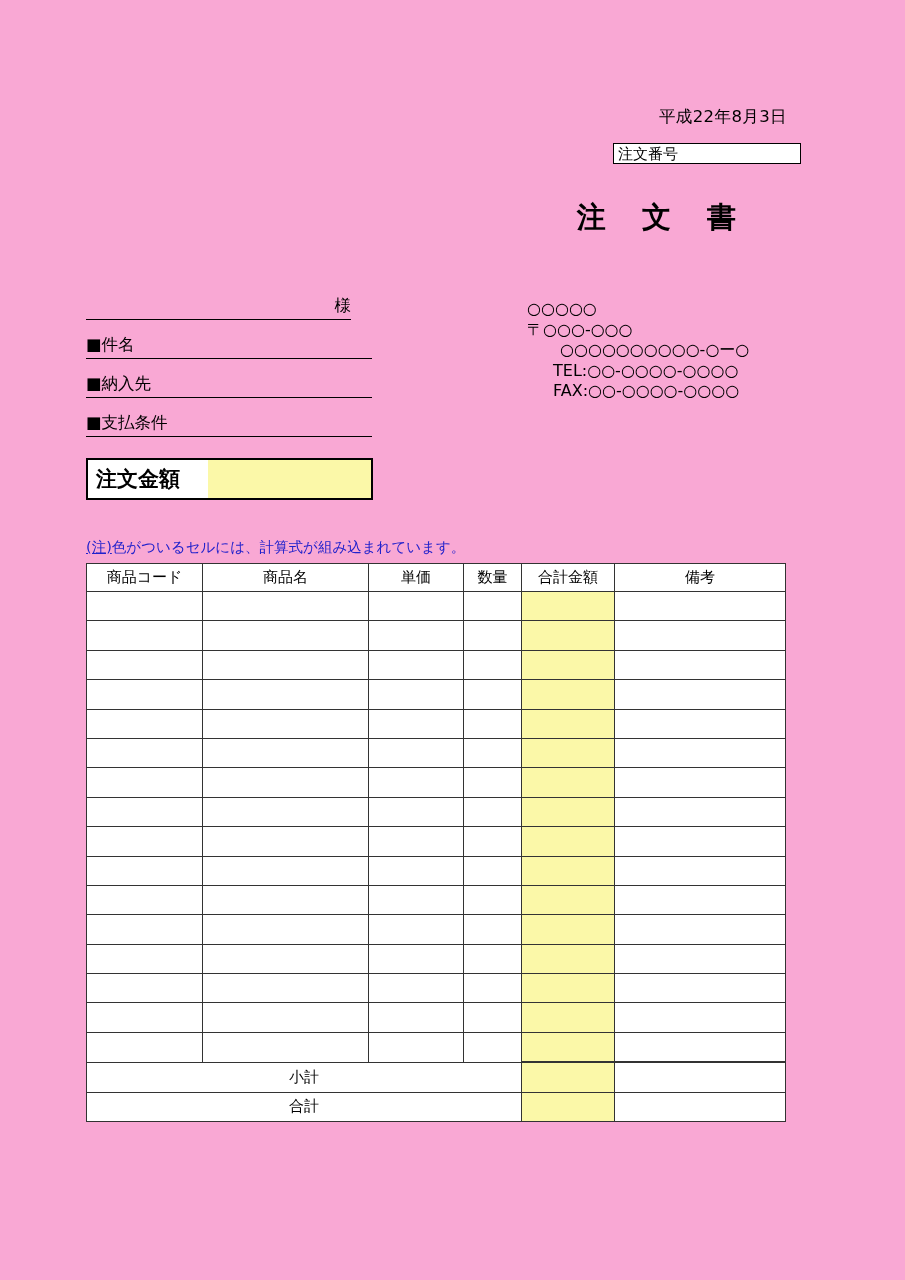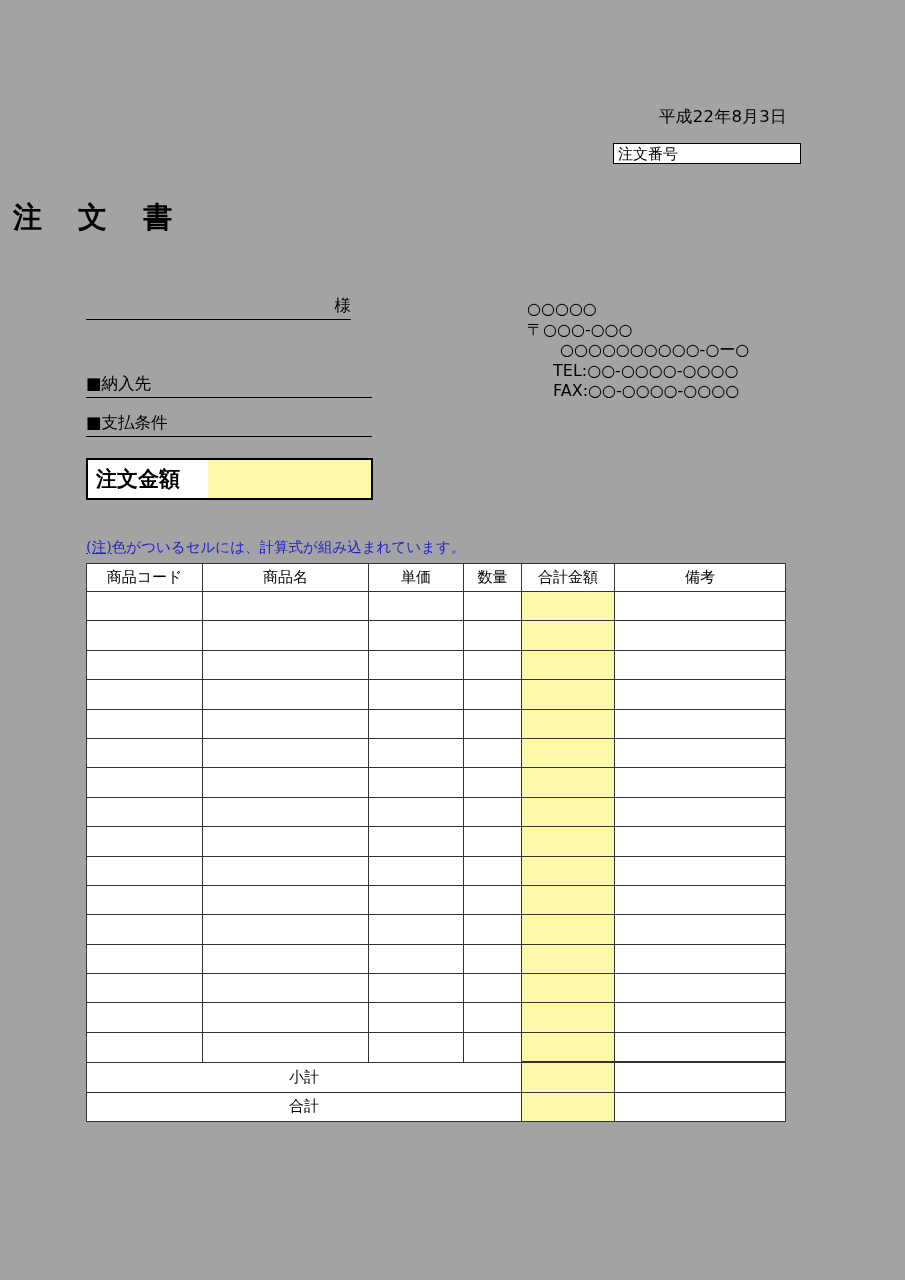--- a/index.html
+++ b/index.html
@@ -8,21 +8,21 @@
     background: #ffffff;
   }
   body {
     font-family: "DejaVu Sans", "Liberation Sans", sans-serif;
     color: #000000;
   }
   #page {
     position: relative;
     width: 905px;
     height: 1280px;
-    background: #a3a3a3;
+    background: #f9a8d4;
     overflow: hidden;
   }
 
   
   .date-line {
     position: absolute;
     left: 500px;
     top: 106px;
     width: 287px;
     text-align: right;
@@ -50,21 +50,21 @@
     line-height: 18px;
     white-space: nowrap;
   }
 
   
   .doc-title {
     position: absolute;
     left: 0;
     top: 198px;
     width: 749px;
-    text-align: left;
+    text-align: right;
     font-size: 29px;
     font-weight: bold;
     letter-spacing: 13px;
     text-indent: 13px;
     white-space: nowrap;
   }
 
   
   .field {
     position: absolute;
@@ -185,20 +185,23 @@
   <div class="date-line">平成22年8月3日</div>
 
   <div class="order-no-box">
     <span class="order-no-label">注文番号</span>
   </div>
 
   <div class="doc-title">注 文 書</div>
 
   <div class="field" id="field-customer">
     <span class="lbl right">様</span>
+  </div>
+  <div class="field" id="field-subject">
+    <span class="lbl">■件名</span>
   </div>
   <div class="field" id="field-delivery">
     <span class="lbl">■納入先</span>
   </div>
   <div class="field" id="field-payment">
     <span class="lbl">■支払条件</span>
   </div>
 
   <div class="amount-box">
     <div class="amt-label">注文金額</div>

